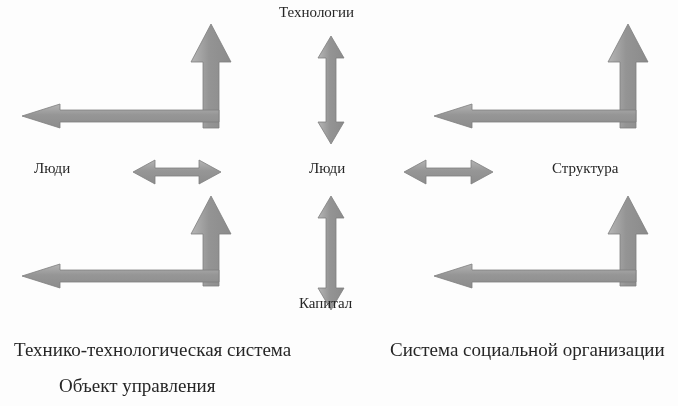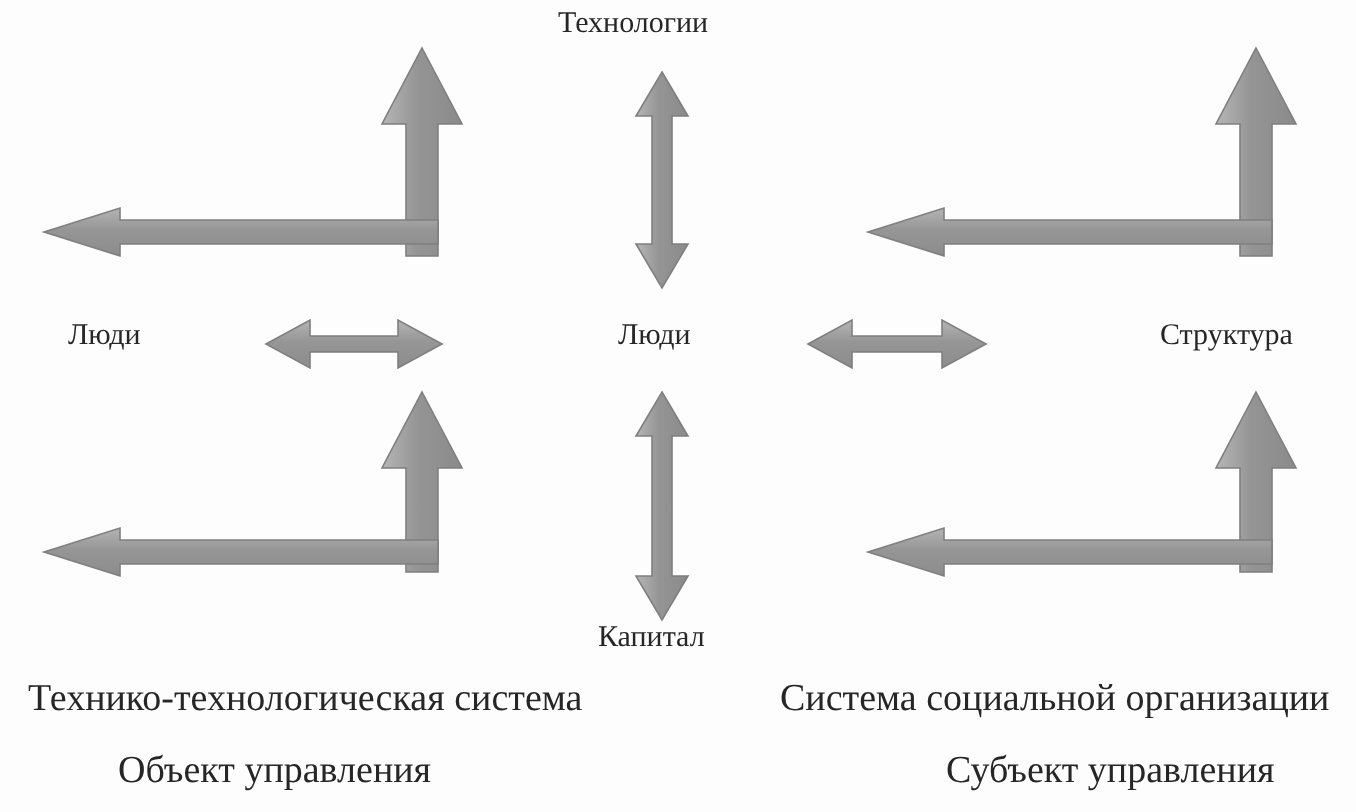--- a/index.html
+++ b/index.html
@@ -97,25 +97,24 @@
       <path d="M434 276 L472 264 L472 270 L636 270 L636 282 L472 282 L472 288 Z" fill="url(#gsh)" stroke="#7f7f7f" stroke-width="0.8"></path>
     </g>
   </svg>
 
   <div class="label" style="left:279px; top:4px;">Технологии</div>
 
   <div class="label" style="left:34px; top:160px;">Люди</div>
 
   <div class="label" style="left:309px; top:160px;">Люди</div>
 
-  <div class="label" style="left:580px; top:160px;">Структура</div>
+  <div class="label" style="left:552px; top:160px;">Структура</div>
 
-  <div class="label" style="left:299px; top:311px;">Капитал</div>
+  <div class="label" style="left:299px; top:295px;">Капитал</div>
 
   <div class="caption" style="left:14px; top:339px;">Технико-технологическая система</div>
 
   <div class="caption" style="left:390px; top:339px;">Система социальной организации</div>
 
   <div class="caption" style="left:59px; top:375px;">Объект управления</div>
 
-  <div class="caption" style="left:473px; top:375px;">Субъект управления</div>
 
 </div>
 
 </body></html>

